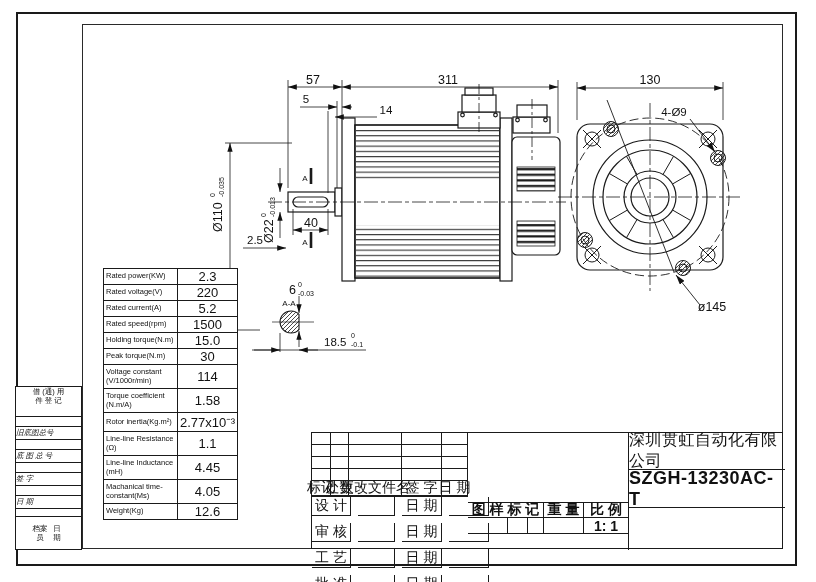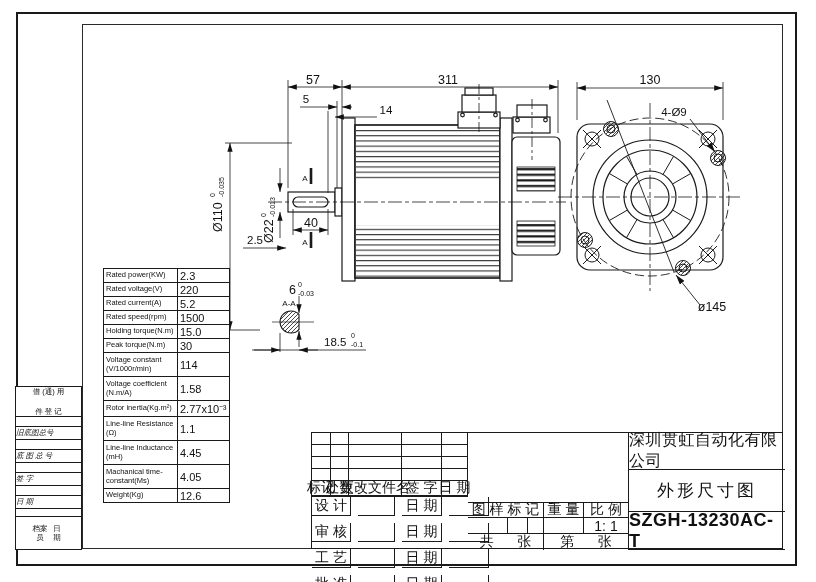--- a/index.html
+++ b/index.html
@@ -4,46 +4,46 @@
 <style>
   html,body{margin:0;padding:0;background:#fff;}
   body{width:816px;height:582px;position:relative;font-family:"Liberation Sans",sans-serif;color:#111;overflow:hidden;}
   .abs{position:absolute;box-sizing:border-box;}
   
   #outer-border{left:16px;top:12px;width:781px;height:554px;border:2px solid #1a1a1a;}
   #inner-frame{left:82px;top:24px;width:701px;height:525px;border:1.5px solid #2a2a2a;}
   
   #margin-col{left:15px;top:387px;width:67px;}
   .mbox{box-sizing:border-box;border:1px solid #1a1a1a;margin-top:-1px;width:67px;
-        display:flex;align-items:center;justify-content:space-between;text-align:center;
+        display:flex;align-items:center;justify-content:flex-start;text-align:center;
         font-size:7.5px;line-height:1.25;background:#fff;}
   .mbox.tall{height:31px;flex-direction:column;}
   .mbox.blank{height:11px;}
   .mbox.lab{height:14px;font-style:italic;}
   .mbox.split{height:16px;padding:16px;}
   .mbox.split .half{flex:1;height:100%;display:flex;align-items:center;justify-content:center;}
   .mbox.split .half:first-child{border-right:1px solid #1a1a1a;}
   
   #spec-table{left:103px;top:268px;border-collapse:collapse;background:#fff;}
   #spec-table td{border:1px solid #1a1a1a;padding:0 2px;box-sizing:border-box;}
   #spec-table{border:1.5px solid #1a1a1a;}
   #spec-table td.lab{width:74px;font-size:7.5px;line-height:1.12;}
-  #spec-table td.val{width:50px;font-size:11px;text-align:left;}
+  #spec-table td.val{width:50px;font-size:13px;text-align:center;}
   #spec-table tr.h1 td{height:14px;}
   #spec-table tr.h2 td{height:24px;}
   
   #title-block{left:311px;top:432px;width:472px;height:117px;border:1.5px solid #1a1a1a;background:#fff;}
   .cell{box-sizing:border-box;border-right:1px solid #1a1a1a;border-bottom:1px solid #1a1a1a;
         display:flex;align-items:center;justify-content:center;font-size:14px;white-space:pre;}
   #tb-rev{position:absolute;left:0;top:0;width:156px;height:63px;display:grid;
           grid-template-columns:19px 18px 53px 40px 26px;grid-template-rows:12px 12px 12px 12px 15px;}
   #tb-appr{position:absolute;left:0;top:63px;width:156px;height:54px;display:grid;
            grid-template-columns:39px 37px 40px 40px;grid-template-rows:repeat(4,1fr);border-top:1px solid #1a1a1a;gap:7px;}
   #tb-mid{position:absolute;left:156px;top:0;width:160px;height:117px;}
-  #tb-mid .row{display:flex;}
+  #tb-mid .row{display:flex;font-weight:bold;}
   #tb-right{position:absolute;left:316px;top:0;width:156px;height:117px;border-left:1.5px solid #1a1a1a;}
   #tb-right .rrow{box-sizing:border-box;border-bottom:1px solid #1a1a1a;display:flex;align-items:center;justify-content:center;}
   #company-name{height:37px;font-size:16px;letter-spacing:.5px;}
   #drawing-title{height:42px;font-size:17px;letter-spacing:3px;}
   #model-number{height:38px;font-size:18px;font-weight:bold;border-bottom:none;letter-spacing:.5px;}
   
   #draw{position:absolute;left:0;top:0;pointer-events:none;}
   #draw text{fill:#111;font-family:"Liberation Sans",sans-serif;}
   .dimtxt{font-size:12.5px;}
   .dimtxt-s{font-size:11.5px;}
@@ -292,21 +292,21 @@
       </tr>
     <tr class="h1">
         <td class="lab">Peak torque(N.m)</td>
         <td class="val">30</td>
       </tr>
     <tr class="h2">
         <td class="lab">Voltage constant (V/1000r/min)</td>
         <td class="val">114</td>
       </tr>
     <tr class="h2">
-        <td class="lab">Voltage coefficient (N.m/A)</td>
+        <td class="lab">Torque coefficient (N.m/A)</td>
         <td class="val">1.58</td>
       </tr>
     <tr class="h1">
         <td class="lab">Rotor inertia(Kg.m²)</td>
         <td class="val">2.77x10⁻³</td>
       </tr>
     <tr class="h2">
         <td class="lab">Line-line Resistance (Ω)</td>
         <td class="val">1.1</td>
       </tr>
@@ -383,24 +383,19 @@
       <div class="cell" style="width:40px;height:15px">重 量</div>
       <div class="cell" style="width:44px;height:15px;border-right:none">比 例</div>
     </div>
     <div class="row">
       <div class="cell" style="width:40px;height:16px"></div>
       <div class="cell" style="width:20px;height:16px"></div>
       <div class="cell" style="width:16px;height:16px"></div>
       <div class="cell" style="width:40px;height:16px"></div>
       <div class="cell" style="width:44px;height:16px;border-right:none">1: 1</div>
     </div>
-    <div class="row">
-      <div class="cell" style="width:76px;height:16px;border-bottom:none">共      张</div>
-      <div class="cell" style="width:84px;height:16px;border-bottom:none;border-right:none">第      张</div>
-    </div>
   </div>
 
   <div id="tb-right">
     <div class="rrow" id="company-name">深圳贯虹自动化有限公司</div>
-    <div class="rrow" id="drawing-title">外形尺寸图</div>
     <div class="rrow" id="model-number">SZGH-13230AC-T</div>
   </div>
 </div>
 
 </body></html>

